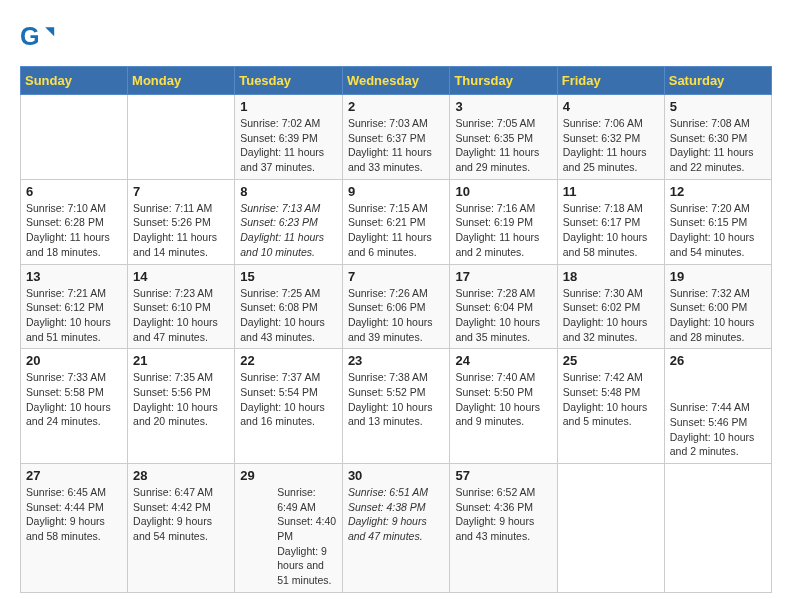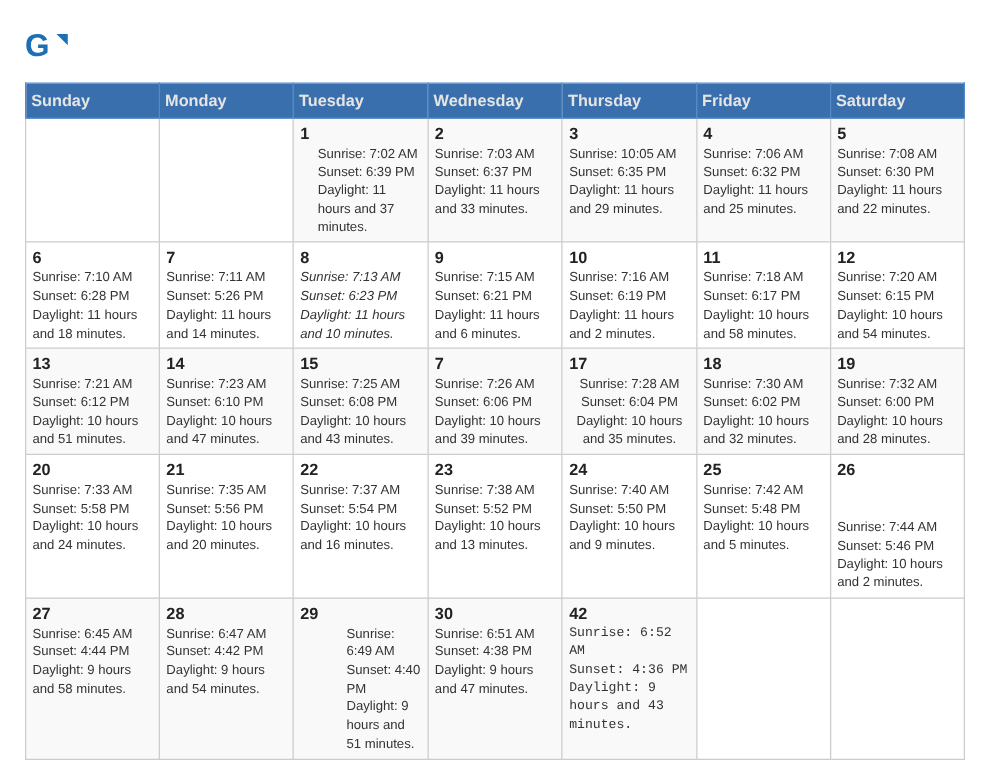--- a/index.html
+++ b/index.html
@@ -46,21 +46,21 @@
       font-size: 16px;
       color: #444;
     }
     .calendar {
       width: 100%;
       border-collapse: collapse;
       font-size: 11px;
     }
     .calendar thead th {
       background: #3a6fad;
-      color: #e5e5e5;
+      color: #fde047;
       padding: 6px 4px;
       text-align: left;
       font-size: 13px;
       font-weight: bold;
       border: 1px solid #5588c8;
     }
     .calendar tbody td {
       border: 1px solid #ccc;
       vertical-align: top;
       padding: 4px 5px;
@@ -118,33 +118,33 @@
         <th>Friday</th>
         <th>Saturday</th>
       </tr>
   </thead>
   <tbody id="calendar-body">
   <tr>
         <td class="empty-cell"></td>
         <td class="empty-cell"></td>
         <td>
           <div class="day-number">1</div>
-          <div class="day-info" style="white-space: pre-line; margin-left: 14px;">Sunrise: 7:02 AM
+          <div class="day-info" style="white-space: pre-line;">Sunrise: 7:02 AM
 Sunset: 6:39 PM
 Daylight: 11 hours and 37 minutes.</div>
         </td>
         <td>
           <div class="day-number">2</div>
           <div class="day-info" style="white-space: pre-line;">Sunrise: 7:03 AM
 Sunset: 6:37 PM
 Daylight: 11 hours and 33 minutes.</div>
         </td>
         <td>
           <div class="day-number">3</div>
-          <div class="day-info" style="white-space: pre-line;">Sunrise: 10:05 AM
+          <div class="day-info" style="white-space: pre-line;">Sunrise: 7:05 AM
 Sunset: 6:35 PM
 Daylight: 11 hours and 29 minutes.</div>
         </td>
         <td>
           <div class="day-number">4</div>
           <div class="day-info" style="white-space: pre-line;">Sunrise: 7:06 AM
 Sunset: 6:32 PM
 Daylight: 11 hours and 25 minutes.</div>
         </td>
         <td>
@@ -218,21 +218,21 @@
 Daylight: 10 hours and 43 minutes.</div>
         </td>
         <td>
           <div class="day-number">7</div>
           <div class="day-info" style="white-space: pre-line;">Sunrise: 7:26 AM
 Sunset: 6:06 PM
 Daylight: 10 hours and 39 minutes.</div>
         </td>
         <td>
           <div class="day-number">17</div>
-          <div class="day-info" style="white-space: pre-line; text-align: center;">Sunrise: 7:28 AM
+          <div class="day-info" style="white-space: pre-line;">Sunrise: 7:28 AM
 Sunset: 6:04 PM
 Daylight: 10 hours and 35 minutes.</div>
         </td>
         <td>
           <div class="day-number">18</div>
           <div class="day-info" style="white-space: pre-line;">Sunrise: 7:30 AM
 Sunset: 6:02 PM
 Daylight: 10 hours and 32 minutes.</div>
         </td>
         <td>
@@ -300,27 +300,27 @@
 Daylight: 9 hours and 54 minutes.</div>
         </td>
         <td>
           <div class="day-number">29</div>
           <div class="day-info" style="white-space: pre-line; margin-left: 37px;">Sunrise: 6:49 AM
 Sunset: 4:40 PM
 Daylight: 9 hours and 51 minutes.</div>
         </td>
         <td>
           <div class="day-number">30</div>
-          <div class="day-info" style="white-space: pre-line;">Sunrise: 6:51 AM
+          <div class="day-info" style="white-space: pre-line; font-style: italic;">Sunrise: 6:51 AM
 Sunset: 4:38 PM
 Daylight: 9 hours and 47 minutes.</div>
         </td>
         <td>
-          <div class="day-number">42</div>
-          <div class="day-info" style="white-space: pre-line; font-family: Liberation Mono, monospace;">Sunrise: 6:52 AM
+          <div class="day-number">57</div>
+          <div class="day-info" style="white-space: pre-line;">Sunrise: 6:52 AM
 Sunset: 4:36 PM
 Daylight: 9 hours and 43 minutes.</div>
         </td>
         <td class="empty-cell"></td>
         <td class="empty-cell"></td>
       </tr>
     </tbody>
 </table>
 
 </body></html>

